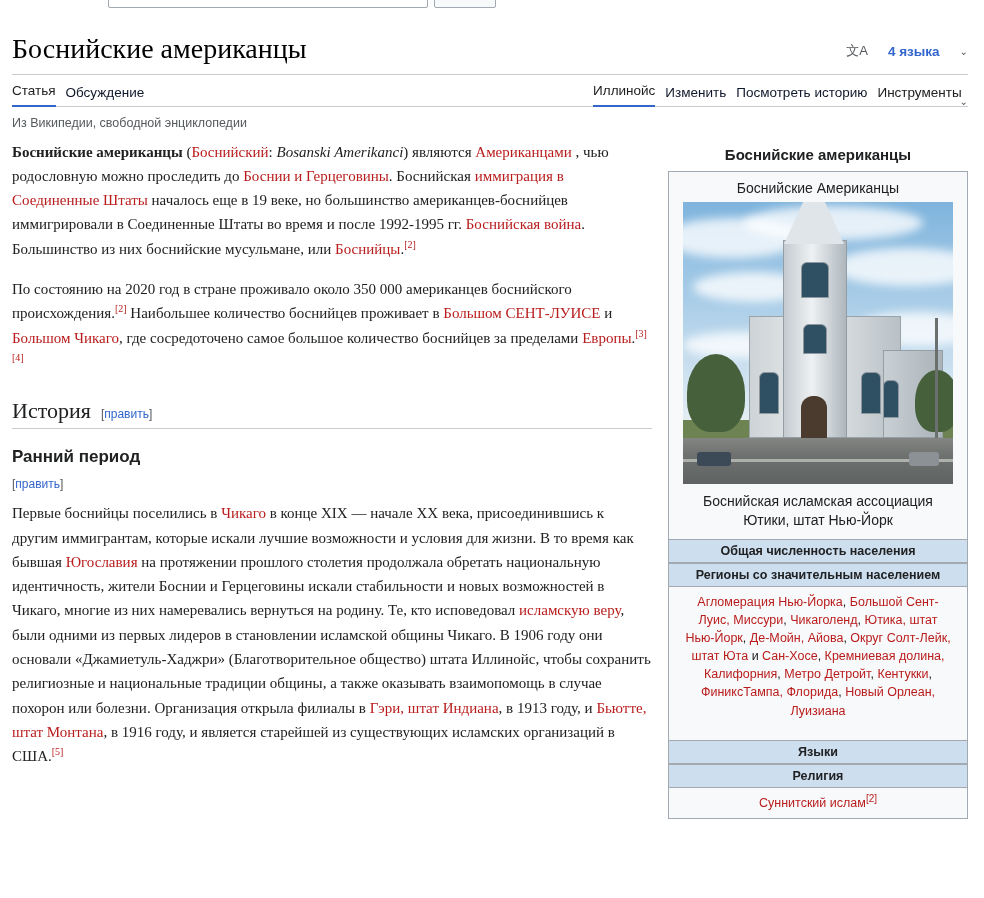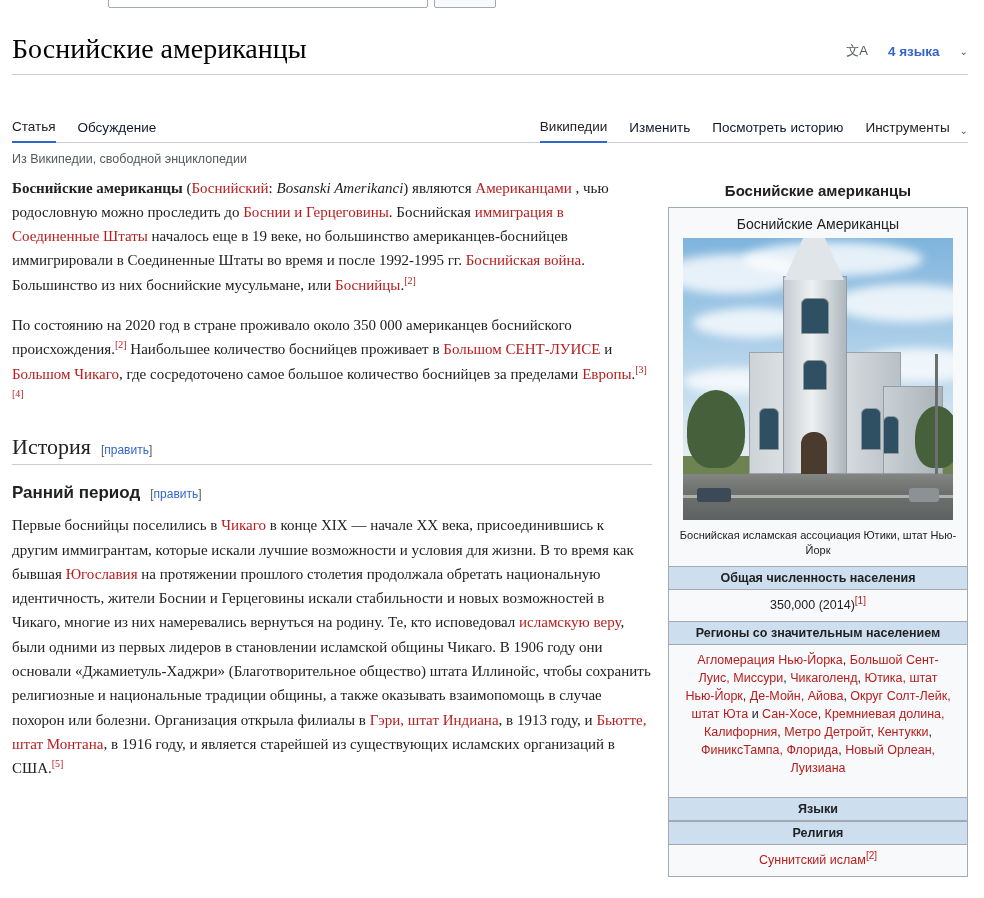--- a/index.html
+++ b/index.html
@@ -104,23 +104,22 @@
   .tabs-row {
     display: flex;
     justify-content: space-between;
     align-items: flex-start;
     font-family: "Liberation Sans", sans-serif;
     font-size: 13.5px;
     padding-top: 8px;
   }
   .tabs-left, .tabs-right {
     display: flex;
-    gap: 22px;
-    align-items: center;
-    margin-top: 36px;
+    gap: 10px;
+    align-items: flex-end;
   }
   .tab {
     padding-bottom: 7px;
     color: #0f172a;
     cursor: pointer;
   }
   .tab.selected {
     color: #202122;
     border-bottom: 2px solid #36c;
     font-weight: normal;
@@ -182,20 +181,21 @@
     gap: 10px;
   }
   h3.subsection {
     font-family: "Liberation Sans", sans-serif;
     font-size: 17px;
     font-weight: bold;
     margin: 18px 0 10px 0;
     display: flex;
     align-items: baseline;
     gap: 10px;
+    flex-direction: column;
   }
   .edit-link {
     font-family: "Liberation Sans", sans-serif;
     font-size: 12px;
     font-weight: normal;
     color: #54595d;
   }
   .edit-link .brk { color: #54595d; }
   .edit-link .lnk { color: #3366cc; }
 
@@ -233,21 +233,21 @@
     height: 282px;
     display: block;
     margin: 0 auto;
     border: 0;
     background: #bcd6ea;
     position: relative;
     overflow: hidden;
   }
   .ib-caption {
     text-align: center;
-    font-size: 11px;
+    font-size: 14px;
     padding: 6px 10px 8px 10px;
     line-height: 1.4;
   }
   .ib-header {
     background: #cddeef;
     text-align: center;
     font-weight: bold;
     padding: 4px 6px;
     border-top: 1px solid #a2a9b1;
     border-bottom: 1px solid #a2a9b1;
@@ -364,21 +364,21 @@
       </div>
     </div>
     <div class="title-rule"></div>
 
     <div class="tabs-row">
       <div class="tabs-left">
         <div class="tab plain selected">Статья</div>
         <div class="tab">Обсуждение</div>
       </div>
       <div class="tabs-right">
-        <div class="tab plain selected">Википедии</div>
+        <div class="tab plain selected">Иллинойс</div>
         <div class="tab">Изменить</div>
         <div class="tab">Посмотреть историю</div>
         <div class="tab plain">Инструменты</div>
         <div class="tools-chev">⌄</div>
       </div>
     </div>
     <div class="tabs-rule"></div>
 
     <div class="from-wiki">Из Википедии, свободной энциклопедии</div>
 
@@ -435,21 +435,20 @@
               <div class="tree t2"></div>
               <div class="pole"></div>
               <div class="car car1"></div>
               <div class="car car2"></div>
             </div>
           </div>
 
           <div class="ib-caption">Боснийская исламская ассоциация Ютики, штат Нью-Йорк</div>
 
           <div class="ib-header">Общая численность населения</div>
-          <div class="ib-value"><span>350,000 (2014)</span><sup class="lnk">[1]</sup></div>
 
           <div class="ib-header">Регионы со значительным населением</div>
           <div class="ib-value regions"><span class="lnk">Агломерация Нью-Йорка</span><span>, </span><span class="lnk">Большой Сент-Луис, Миссури</span><span>, </span><span class="lnk">Чикаголенд</span><span>, </span><span class="lnk">Ютика, штат Нью-Йорк</span><span>, </span><span class="lnk">Де-Мойн, Айова</span><span>, </span><span class="lnk">Округ Солт-Лейк, штат Юта</span><span> и </span><span class="lnk">Сан-Хосе</span><span>, </span><span class="lnk">Кремниевая долина, Калифорния</span><span>, </span><span class="lnk">Метро Детройт</span><span>, </span><span class="lnk">Кентукки</span><span>, </span><span class="lnk">Финикс</span><span></span><span class="lnk">Тампа, Флорида</span><span>, </span><span class="lnk">Новый Орлеан, Луизиана</span></div>
 
           <div class="ib-header">Языки</div>
 
           <div class="ib-header">Религия</div>
           <div class="ib-value"><span class="lnk">Суннитский ислам</span><sup class="lnk">[2]</sup></div>
         </div>
       </div>

